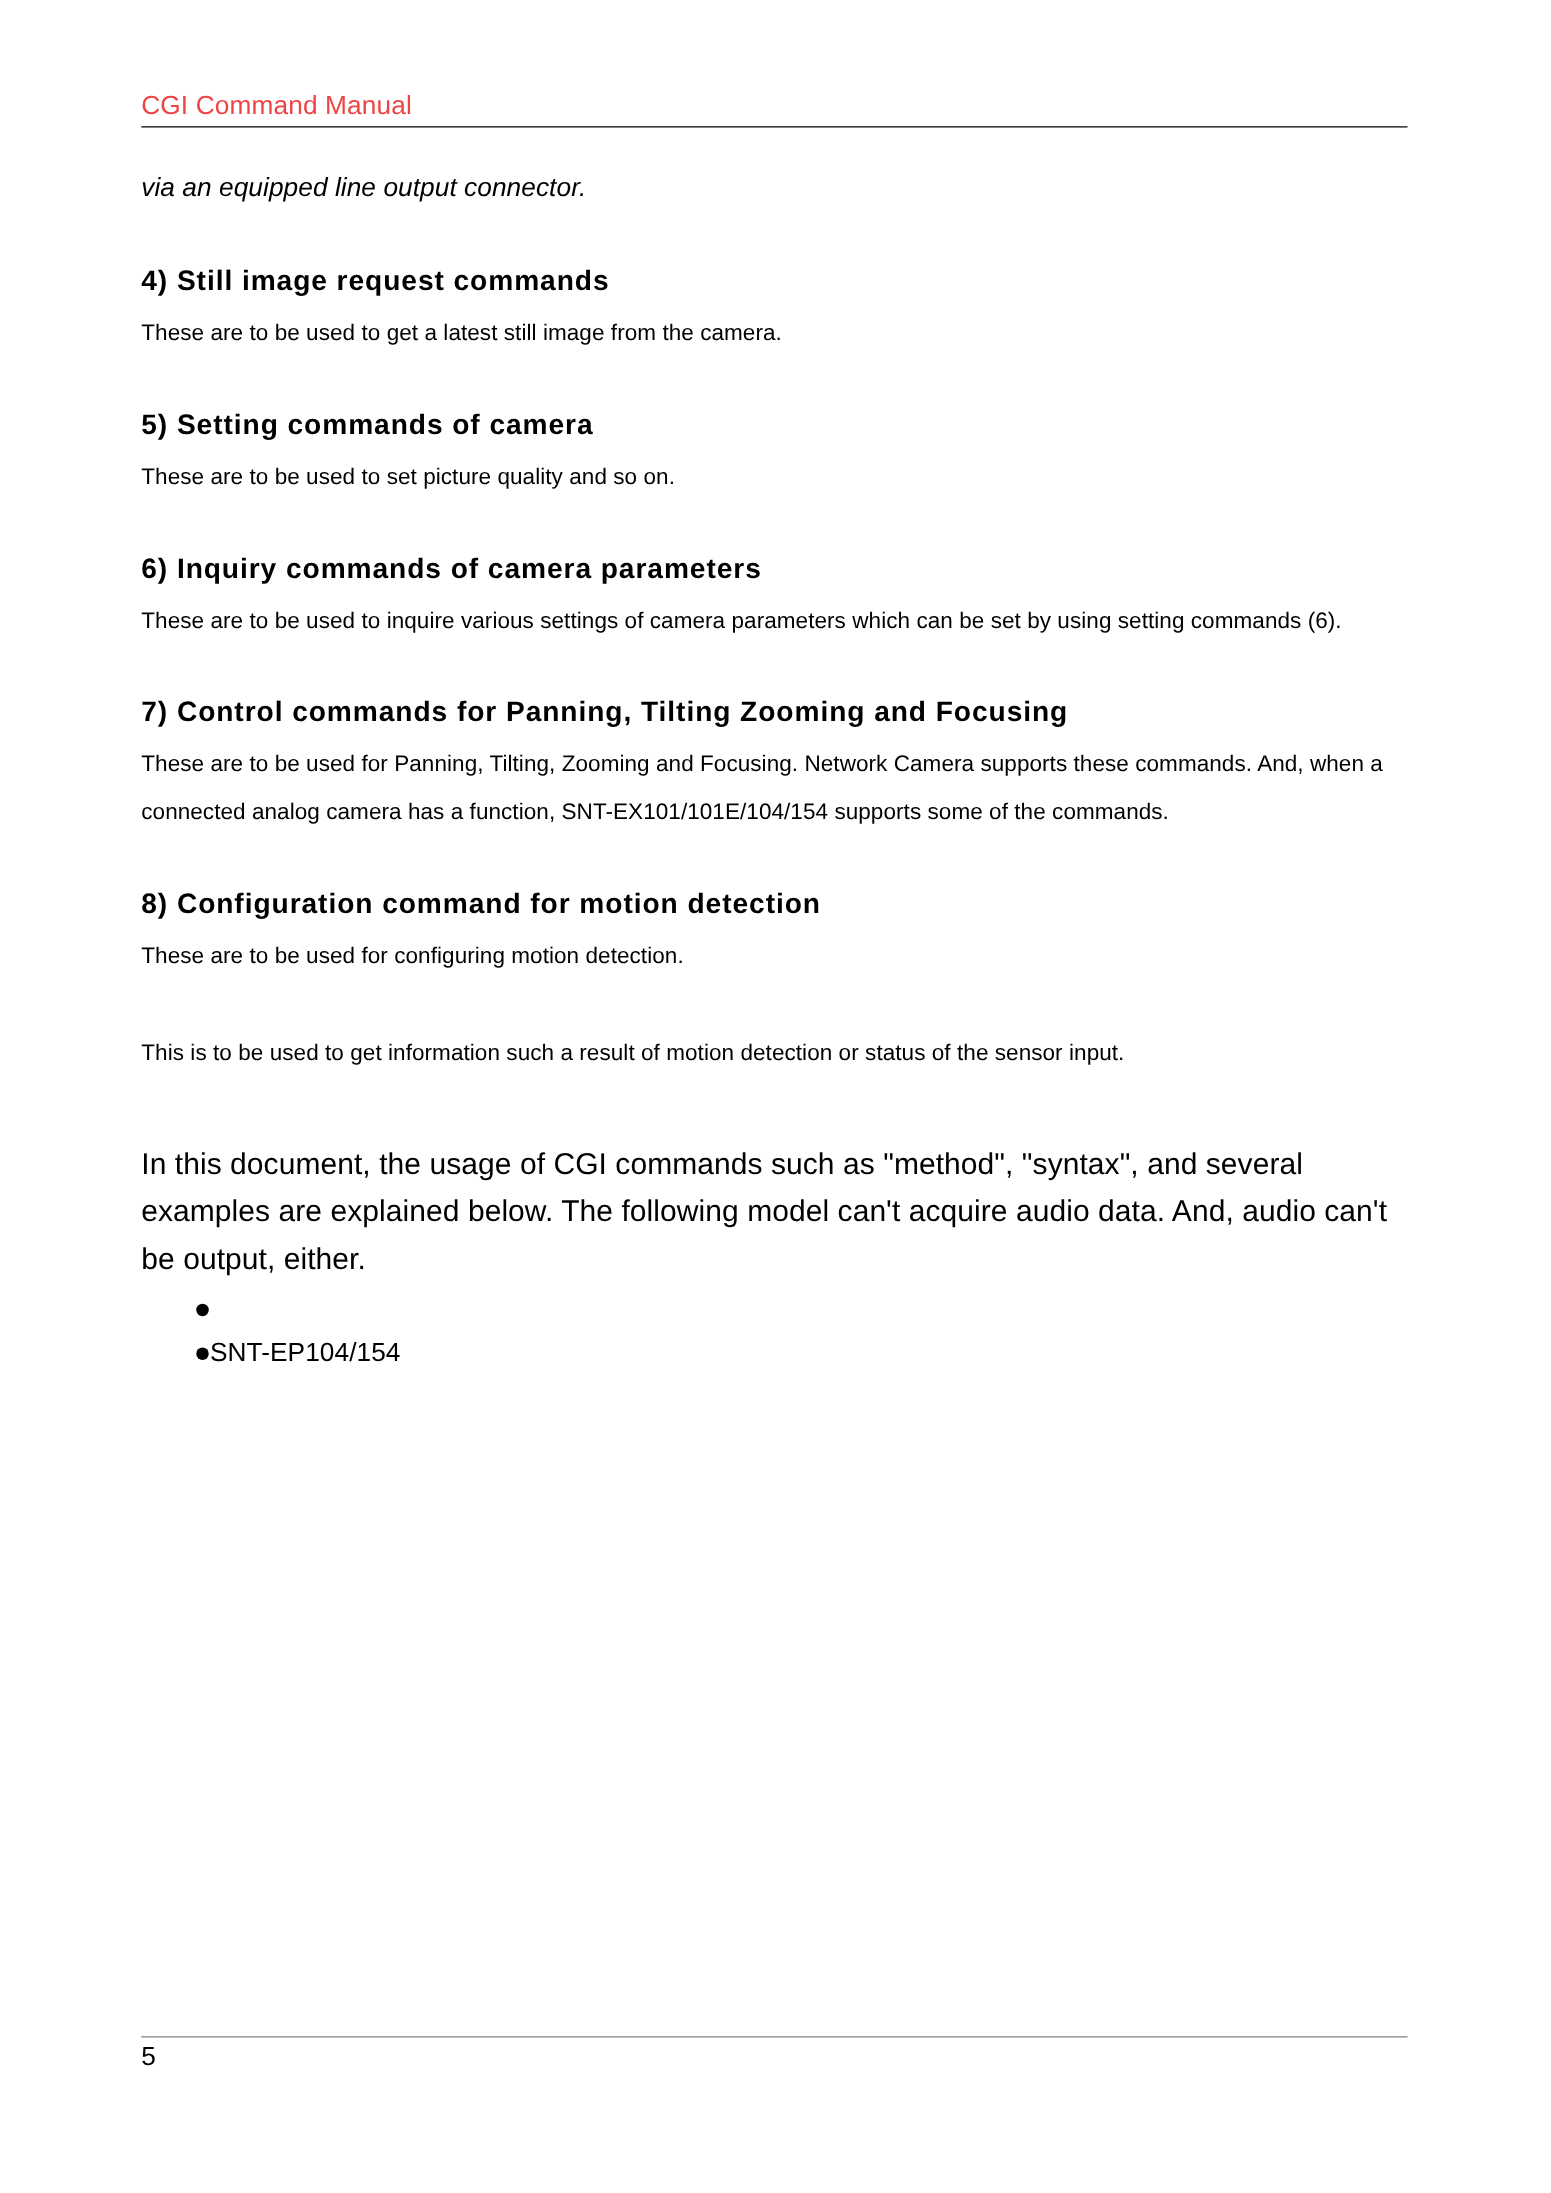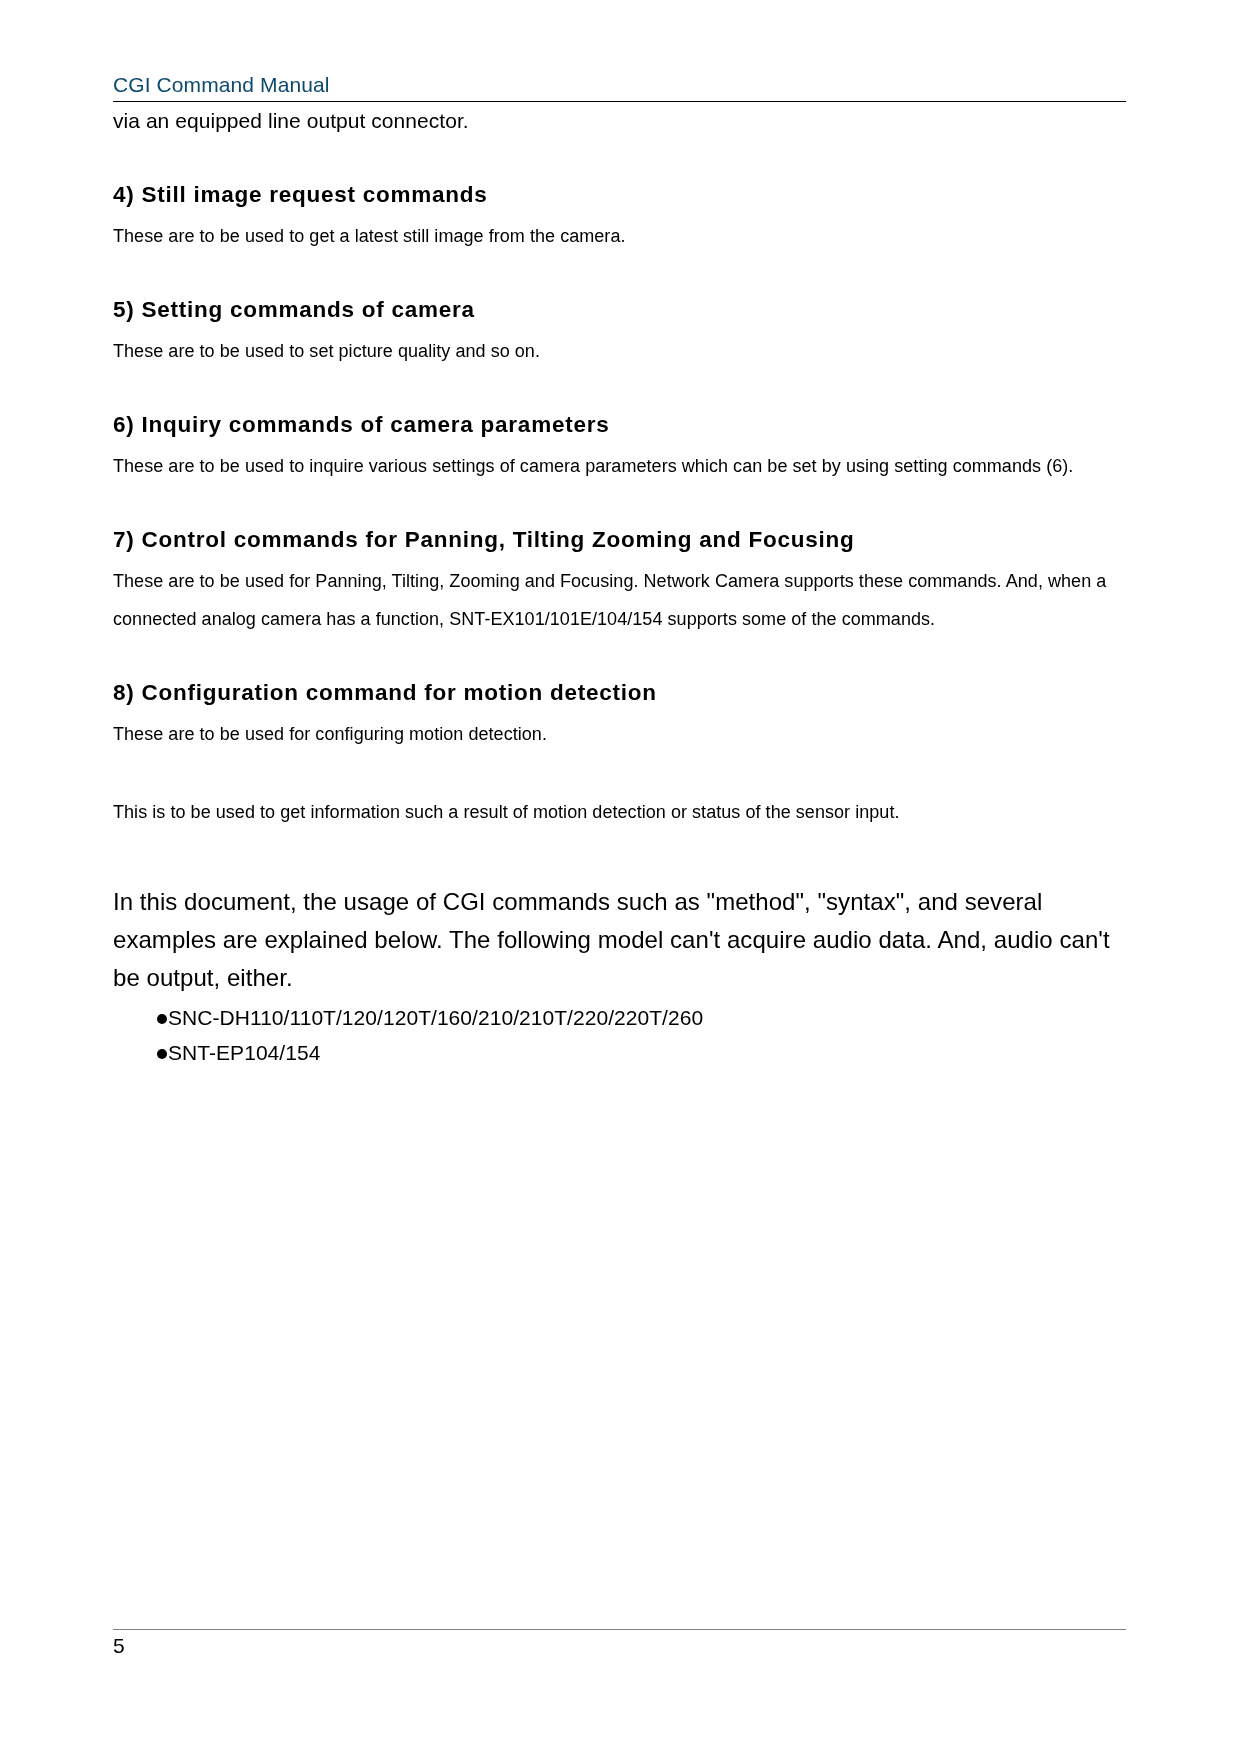--- a/index.html
+++ b/index.html
@@ -21,35 +21,36 @@
     position: absolute;
     left: 113px;
     top: 72px;
     width: 1013px;
   }
 
   
   .doc-header {
     font-size: 21px;
     line-height: 26px;
-    color: #0c4a6e;
+    color: #ef4444;
     padding-bottom: 3px;
     border-bottom: 1.4px solid #000;
     letter-spacing: 0.1px;
   }
 
   
   .body-text {
     font-size: 21px;
     line-height: 38px;
     letter-spacing: 0.05px;
     margin: 0;
   }
   .first-line {
-    margin-top: 0;
+    margin-top: 30px;
+    font-style: italic;
   }
 
   
   .section {
     margin-top: 40px;
   }
   .section-heading {
     font-size: 22.5px;
     font-weight: bold;
     letter-spacing: 0.75px;
@@ -148,21 +149,21 @@
       <p class="section-body">These are to be used for configuring motion detection.</p>
     </div>
 
     <div class="section">
       <p class="section-body">This is to be used to get information such a result of motion detection or status of the sensor input.</p>
     </div>
 
     <div class="closing">
       <p>In this document, the usage of CGI commands such as "method", "syntax", and several examples are explained below. The following model can't acquire audio data. And, audio can't be output, either.</p>
       <ul class="model-list">
-        <li><span class="model-bullet"></span><span>SNC-DH110/110T/120/120T/160/210/210T/220/220T/260</span></li>
+        <li><span class="model-bullet"></span></li>
         <li><span class="model-bullet"></span><span>SNT-EP104/154</span></li>
       </ul>
     </div>
 
   </div>
 
   <div class="doc-footer">
     <div class="page-number">5</div>
   </div>
 

